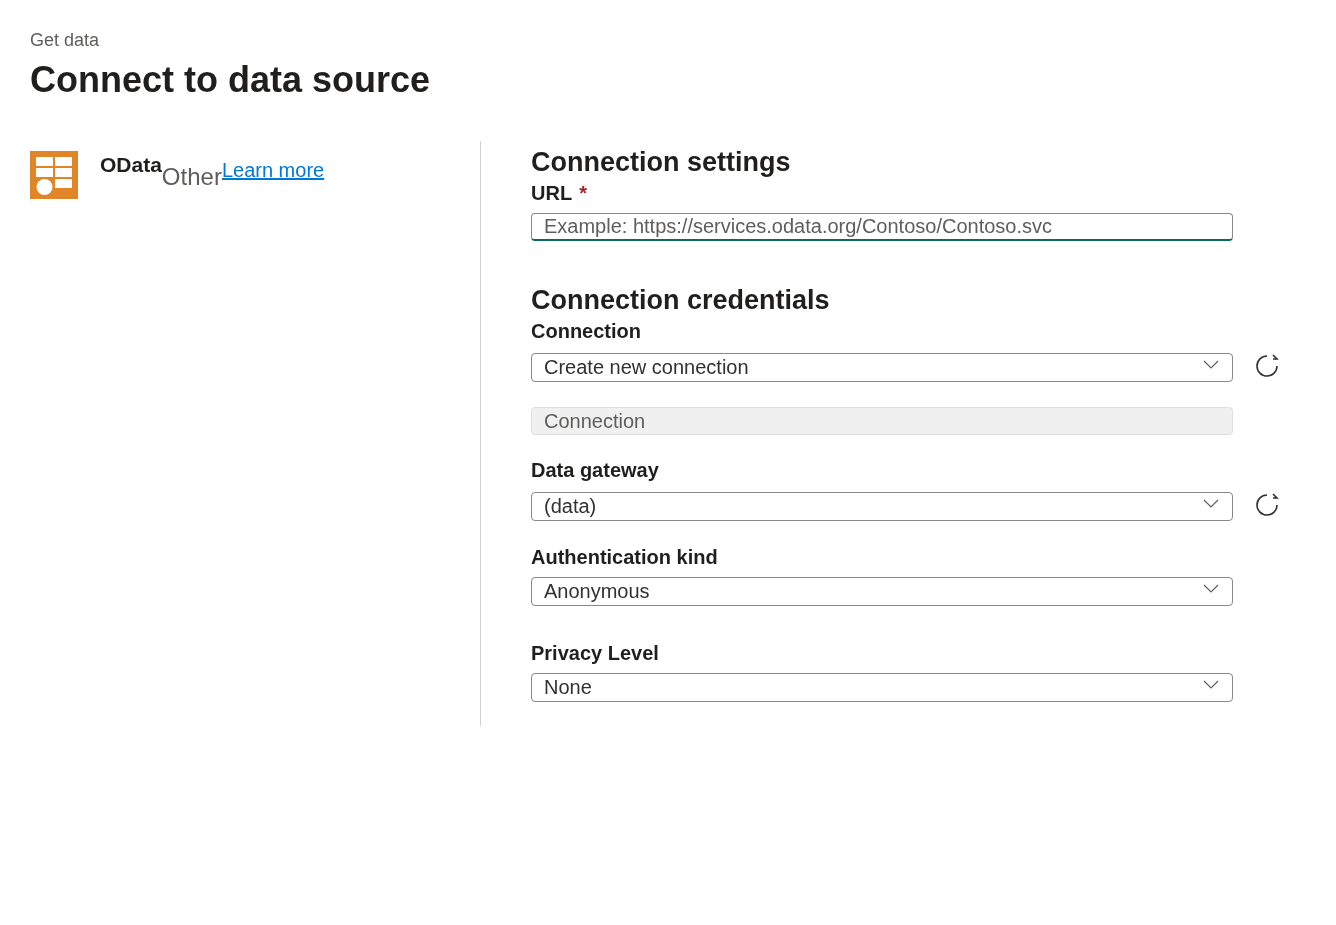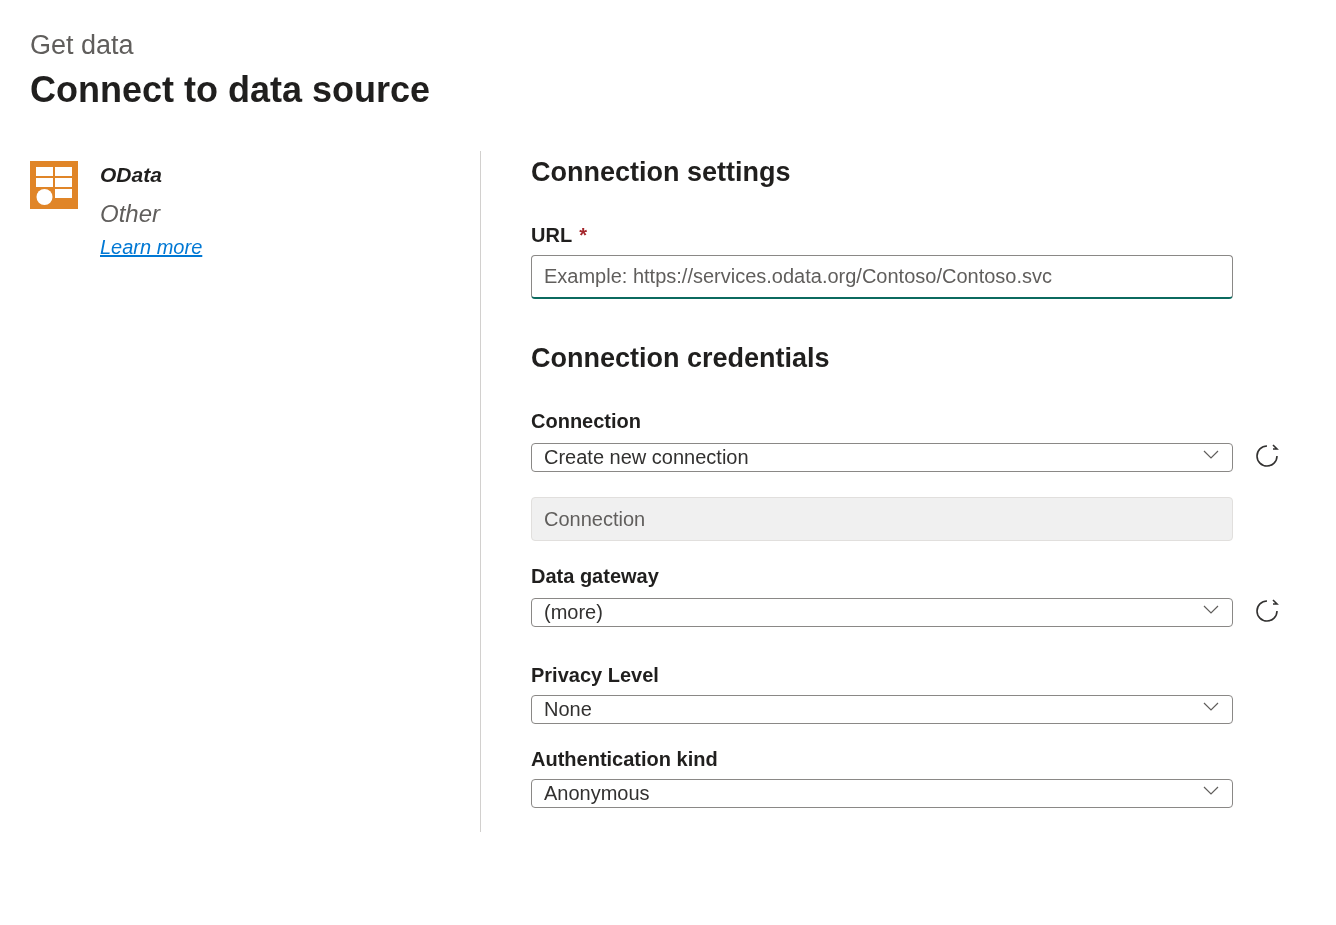--- a/index.html
+++ b/index.html
@@ -4,21 +4,21 @@
 <style>
   * { box-sizing: border-box; margin: 0; padding: 0; }
   body {
     font-family: "Segoe UI", -apple-system, BlinkMacSystemFont, sans-serif;
     background: #ffffff;
     color: #323130;
     padding: 30px 30px 30px 30px;
     width: 1336px;
   }
   .breadcrumb {
-    font-size: 27px;
+    font-size: 18px;
     color: #605e5c;
     margin-bottom: 8px;
   }
   .page-title {
     font-size: 36px;
     font-weight: 700;
     color: #201f1e;
     margin-bottom: 40px;
   }
   .content {
@@ -45,22 +45,21 @@
   .connector-icon {
     width: 48px;
     height: 48px;
     background: #d97b14;
     margin-right: 22px;
     flex-shrink: 0;
     display:block;
   }
   .connector-info {
     display: flex;
-    flex-direction: column;
-    font-style: italic;
+    flex-direction: row;
   }
   .connector-name {
     font-size: 21px;
     font-weight: 600;
     color: #201f1e;
     line-height: 1.3;
   }
   .connector-category {
     font-size: 24px;
     color: #605e5c;
@@ -70,21 +69,21 @@
     font-size: 20px;
     color: #0078d4;
     text-decoration: underline;
     margin-top: 8px;
     cursor: pointer;
   }
   .section-title {
     font-size: 27px;
     font-weight: 700;
     color: #201f1e;
-    margin-bottom: 36px;
+    margin-bottom: 4px;
   }
   .section-title.second {
     margin-top: 44px;
   }
   .field {
     margin-bottom: 24px;
   }
   .field-label {
     font-size: 20px;
     font-weight: 600;
@@ -99,21 +98,21 @@
   .required {
     color: #a4262c;
     margin-left: 2px;
   }
   .field-row {
     display:flex;
     align-items: center;
   }
   .text-input {
     width: 702px;
-    height: 44px;
+    height: 28px;
     border: 1px solid #8a8886;
     border-radius: 4px;
     padding: 0 12px;
     font-size: 20px;
     color: #323130;
     font-family: inherit;
   }
   .text-input.focused {
     border: 1px solid #8a8886;
     border-bottom: 2px solid #0b6a5f;
@@ -223,56 +222,56 @@
     </div>
 
     <div class="field">
       <input type="text" disabled="" class="text-input disabled" placeholder="Connection" style="">
     </div>
 
     <div class="field">
       <label class="field-label">Data gateway</label>
       <div class="field-row">
         <div class="select">
-          <span>(more)</span>
+          <span>(data)</span>
           <span class="chevron">
             <svg width="18" height="18" viewBox="0 0 18 18">
                 <path d="M2 5 L9 12 L16 5" stroke="#605e5c" stroke-width="1.2" fill="none"></path>
               </svg>
           </span>
         </div>
         <button class="refresh-btn">
           <span>
             <svg width="28" height="28" viewBox="0 0 28 28">
               <path d="M14 4 A10 10 0 1 0 24 14" stroke="#323130" stroke-width="1.6" fill="none"></path>
               <path d="M20 3 L24 7 L20 7" stroke="#323130" stroke-width="1.6" fill="none"></path>
             </svg>
           </span>
         </button>
+      </div>
+    </div>
+
+    <div class="field">
+      <label class="field-label">Authentication kind</label>
+      <div class="select">
+        <span>Anonymous</span>
+        <span class="chevron">
+          <svg width="18" height="18" viewBox="0 0 18 18">
+              <path d="M2 5 L9 12 L16 5" stroke="#605e5c" stroke-width="1.2" fill="none"></path>
+            </svg>
+        </span>
       </div>
     </div>
 
     <div class="field" style="margin-top:36px;">
       <label class="field-label">Privacy Level</label>
       <div class="select">
         <span>None</span>
         <span class="chevron">
           <svg width="18" height="18" viewBox="0 0 18 18">
               <path d="M2 5 L9 12 L16 5" stroke="#605e5c" stroke-width="1.2" fill="none"></path>
             </svg>
         </span>
       </div>
     </div>
 
-    <div class="field">
-      <label class="field-label">Authentication kind</label>
-      <div class="select">
-        <span>Anonymous</span>
-        <span class="chevron">
-          <svg width="18" height="18" viewBox="0 0 18 18">
-              <path d="M2 5 L9 12 L16 5" stroke="#605e5c" stroke-width="1.2" fill="none"></path>
-            </svg>
-        </span>
-      </div>
-    </div>
-
   </div>
 </div>
 
 </body></html>

